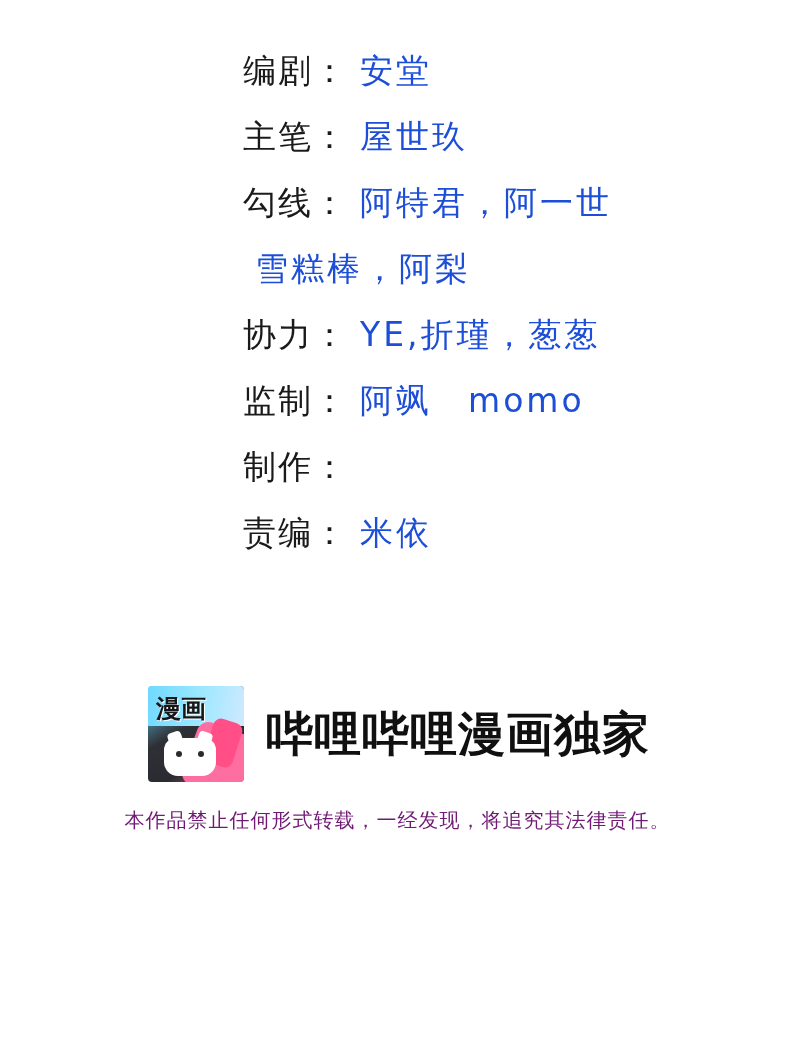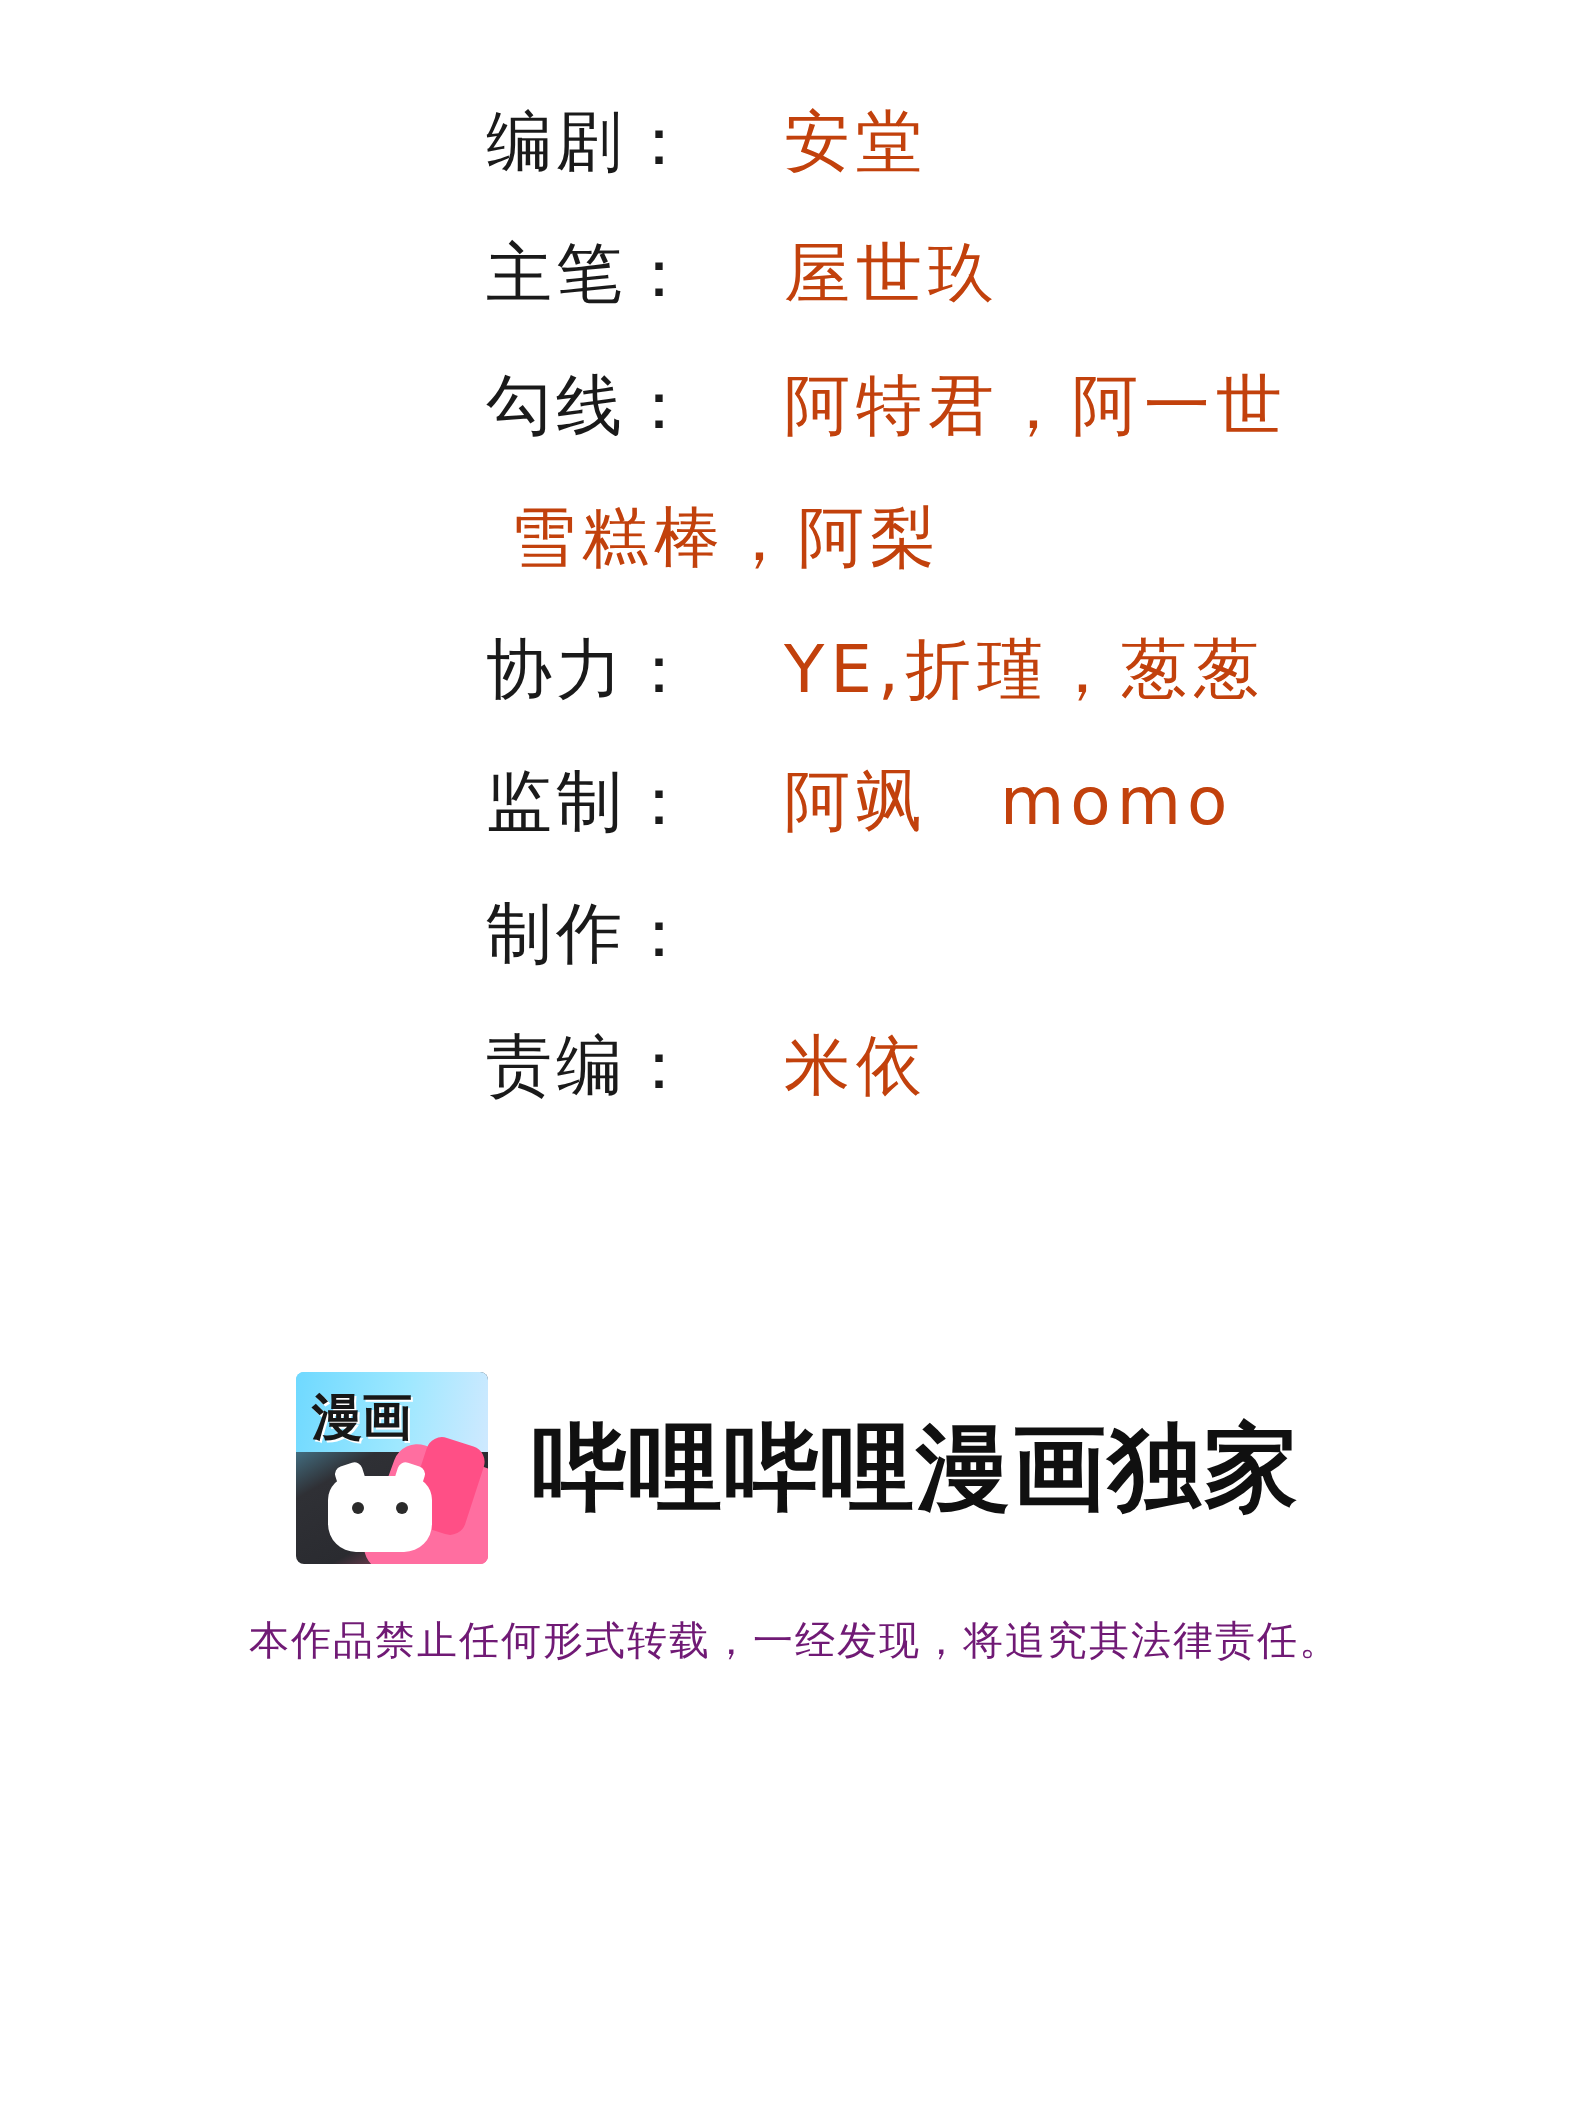--- a/index.html
+++ b/index.html
@@ -29,33 +29,32 @@
     top: 38px;
     width: 100%;
   }
   .credit-row {
     display: flex;
     align-items: baseline;
     padding-left: 243px;
     height: 66px;
     line-height: 66px;
     white-space: nowrap;
-    gap: 32px;
   }
   .credit-label {
     font-size: 33px;
     letter-spacing: 2px;
     font-family: "DejaVu Sans", "Liberation Sans", sans-serif;
     color: #1a1a1a;
   }
   .credit-value {
     font-size: 33px;
     letter-spacing: 3px;
     font-family: "DejaVu Sans", "Liberation Sans", sans-serif;
-    color: #c2410c;
+    color: #1d4ed8;
     margin-left: 12px;
   }
 
   
   .brand {
     position: absolute;
     left: 148px;
     top: 686px;
     display: flex;
     align-items: center;

